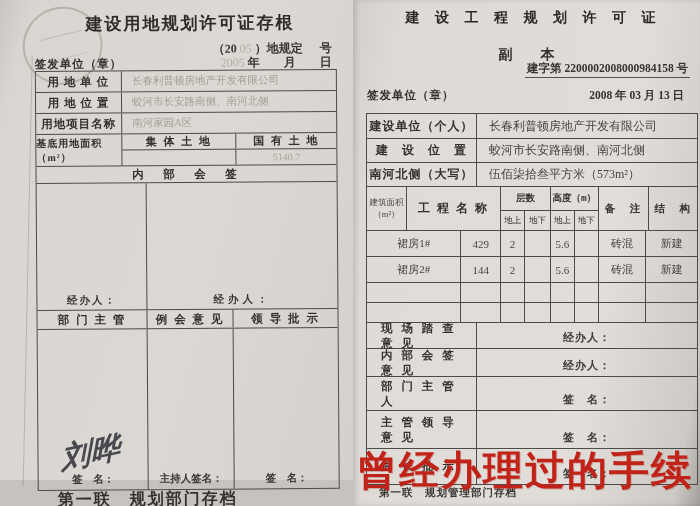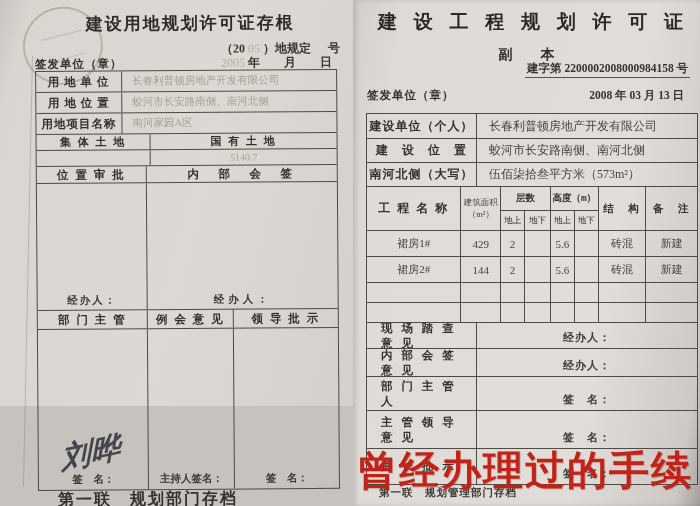--- a/index.html
+++ b/index.html
@@ -4,34 +4,34 @@
 <style>
   * { margin:0; padding:0; box-sizing:border-box; }
   body { width:700px; height:506px; overflow:hidden; }
   .photo {
     position:relative; width:700px; height:506px; overflow:hidden;
     background:#c6c3be;
     font-family:"Liberation Serif","DejaVu Serif",serif;
   }
   
   .left-doc {
-    position:absolute; left:0; top:0; width:353px; height:406px;
+    position:absolute; left:0; top:0; width:353px; height:480px;
     background:linear-gradient(105deg,#c9c6c1 0%,#d9d6d1 7%,#dcd9d4 55%,#d4d1cc 100%);
   }
   .left-inner { position:absolute; inset:0; transform:rotate(-0.4deg); }
   .crease { position:absolute; left:27px; top:55px; width:1px; height:430px;
     background:rgba(95,90,82,.28); transform:rotate(1.6deg); }
   .stamp { position:absolute; left:24px; top:6px; width:80px; height:78px;
     border:2px solid rgba(128,118,106,.38); border-radius:50%;
     transform:rotate(-14deg); }
   .stamp::after { content:""; position:absolute; left:18px; top:26px; width:42px; height:22px;
     border-top:1px solid rgba(128,118,106,.3); border-bottom:1px solid rgba(128,118,106,.22); }
   .l-title { position:absolute; left:30px; right:0; top:12px; text-align:center;
     font-size:17px; font-weight:bold; letter-spacing:2px; color:#2e2c29; }
-  .l-docno { position:absolute; right:12px; top:41px; font-size:12px; font-weight:bold; color:#37352f; }
+  .l-docno { position:absolute; right:20px; top:41px; font-size:12px; font-weight:bold; color:#37352f; }
   .l-docno .faint-part { color:#b0aaa0; font-weight:normal; }
   .l-date { position:absolute; right:20px; top:55px; font-size:12px; font-weight:bold; color:#37352f;margin-left:25px; }
   .l-date .faint-part { color:#b3ada3; font-weight:normal; }
   .l-issuer { position:absolute; left:36px; top:56px; font-size:11.5px; font-weight:bold;
     letter-spacing:1px; color:#33312d; }
   .l-table { position:absolute; left:36px; top:70px; width:302px; border:1.5px solid #4d4b47; }
   .lr { display:flex; border-top:1px solid #4d4b47; }
   .lr:first-child { border-top:none; }
   .lab { width:86px; border-right:1px solid #4d4b47; display:flex; align-items:center;
     justify-content:center; font-weight:bold; font-size:11.5px; color:#33312d; letter-spacing:1px; }
@@ -66,21 +66,21 @@
     font-style:italic; color:#34343c; transform:rotate(-12deg) skewX(-10deg); opacity:.88; }
   .l-footer { position:absolute; left:56px; top:489px; font-size:16px; font-weight:bold;
     letter-spacing:2px; color:#33312d; }
   
   .right-doc {
     position:absolute; left:353px; top:0; width:347px; height:506px;
     background:linear-gradient(100deg,#d3d0cb 0%,#dedbd6 12%,#e0ddd8 70%,#ccc9c4 94%,#a3a09b 100%);
     box-shadow:inset 3px 0 5px rgba(0,0,0,.13);
   }
   .r-title { position:absolute; left:0; right:0; top:9px; text-align:center;
-    font-size:19px; font-weight:bold; letter-spacing:6px; color:#2b2926;padding-left:14px; }
+    font-size:14px; font-weight:bold; letter-spacing:6px; color:#2b2926;padding-left:14px; }
   .r-sub { position:absolute; left:0; right:0; top:46px; text-align:center;
     font-size:14px; font-weight:bold; letter-spacing:28px; padding-left:28px; color:#33312d; }
   .r-docno { position:absolute; right:10px; top:61px; font-size:11.5px; font-weight:bold;
     color:#37352f; border-bottom:1px solid #55534e; padding:0 2px 1px; }
   .r-issuer { position:absolute; left:14px; top:88px; font-size:11.5px; font-weight:bold;
     letter-spacing:1px; color:#33312d; }
   .r-date { position:absolute; right:16px; top:88px; font-size:11.5px; font-weight:bold; color:#35332e; }
   .r-table { position:absolute; left:13px; top:113px; width:332px; border:1.5px solid #4d4b47;
     background:rgba(255,255,255,.03); }
   .rr { display:flex; border-top:1px solid #4d4b47; }
@@ -145,33 +145,33 @@
         </div>
         <div class="lr h21">
           <div class="lab">用 地 位 置</div>
           <div class="val">蛟河市长安路南侧、南河北侧</div>
         </div>
         <div class="lr h21">
           <div class="lab">用地项目名称</div>
           <div class="val">南河家园A区</div>
         </div>
         <div class="lr h32">
+          <div class="lab" style="font-size:10px">基底用地面积（m²）</div>
           <div class="area-right">
             <div class="area-hrow">
               <div class="area-c1">集 体 土 地</div>
               <div class="area-c2">国 有 土 地</div>
             </div>
             <div class="area-vrow">
               <div class="area-c1 area-v"></div>
               <div class="area-c2 area-v">5140.7</div>
             </div>
           </div>
         </div>
         <div class="lr h17">
-          <div class="rev-l">位 置 审 批</div>
           <div class="rev-r">内　部　会　签</div>
         </div>
         <div class="lr h127">
           <div class="rev-l body2cell" style="font-weight:normal">
             <div class="handler">经办人：</div>
           </div>
           <div class="rev-r body2cell" style="font-weight:normal">
             <div class="handler">经办人：</div>
           </div>
         </div>
@@ -212,41 +212,41 @@
       <div class="rr h24">
         <div class="rlab">建　设　位　置</div>
         <div class="rval">蛟河市长安路南侧、南河北侧</div>
       </div>
       <div class="rr h24">
         <div class="rlab">南河北侧（大写）</div>
         <div class="rval">伍佰柒拾叁平方米（573m²）</div>
       </div>
 
       <div class="rr h44">
-        <div class="hc bold c-name">工 程 名 称</div>
         <div class="hc small c-area">
           <span>建筑面积</span>
           <span>（m²）</span>
         </div>
+        <div class="hc bold c-name">工 程 名 称</div>
         <div class="grp" style="width:50px">
           <div class="grp-top">层数</div>
           <div class="grp-sub">
             <div style="width:24px">地上</div>
             <div style="flex:1">地下</div>
           </div>
         </div>
         <div class="grp" style="width:48px">
           <div class="grp-top">高度（m）</div>
           <div class="grp-sub">
             <div style="width:24px">地上</div>
             <div style="flex:1">地下</div>
           </div>
         </div>
+        <div class="hc bold c-note" style="font-size:10.5px">备　注</div>
         <div class="hc bold c-str" style="font-size:10.5px">结　构</div>
-        <div class="hc bold c-note" style="font-size:10.5px">备　注</div>
       </div>
 
       <div class="rr h26">
         <div class="hc c-name">裙房1#</div>
         <div class="hc c-area">429</div>
         <div class="hc c-fa">2</div>
         <div class="hc c-fb"></div>
         <div class="hc c-ha">5.6</div>
         <div class="hc c-hb"></div>
         <div class="hc c-str">砖混</div>

